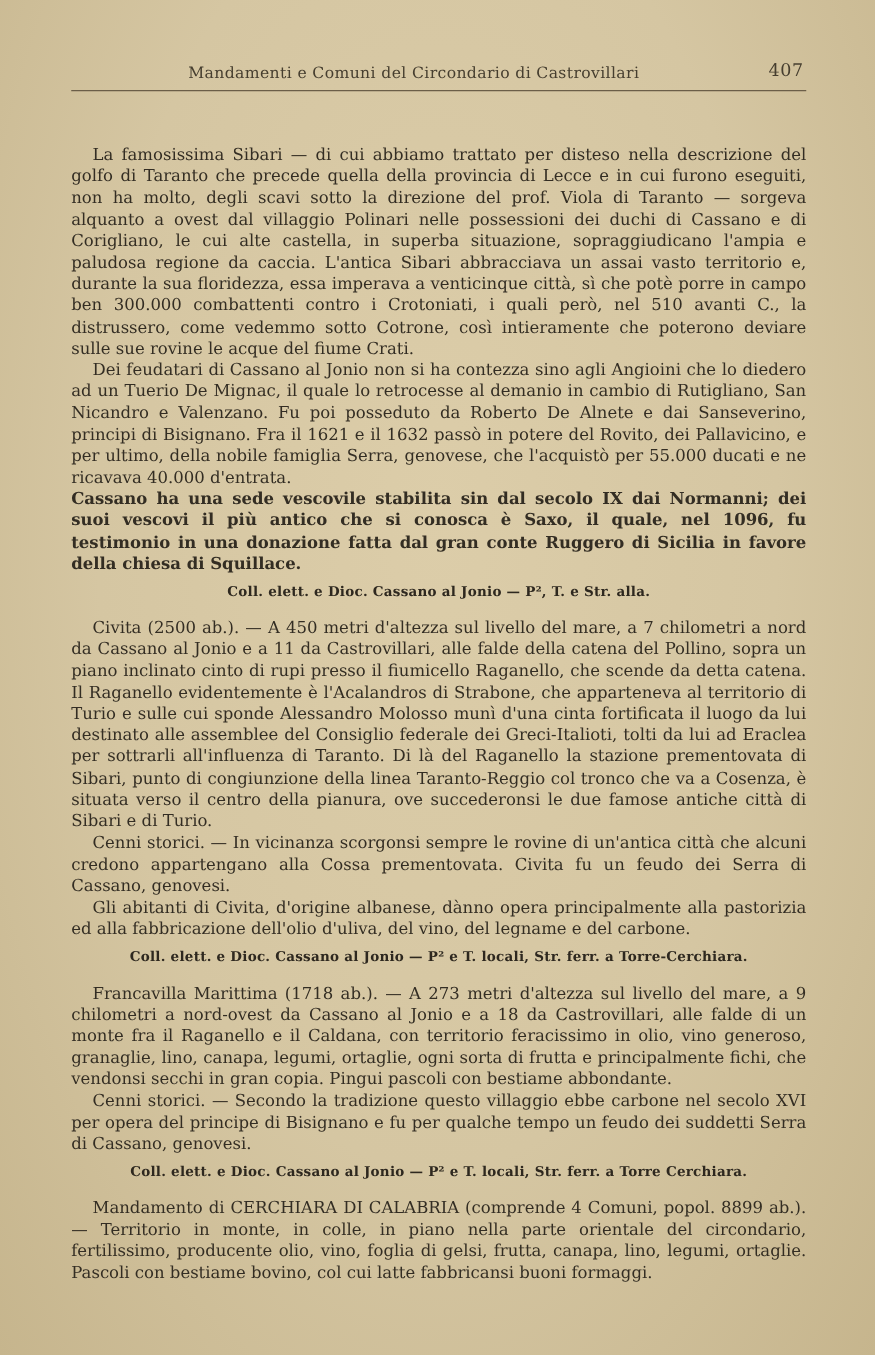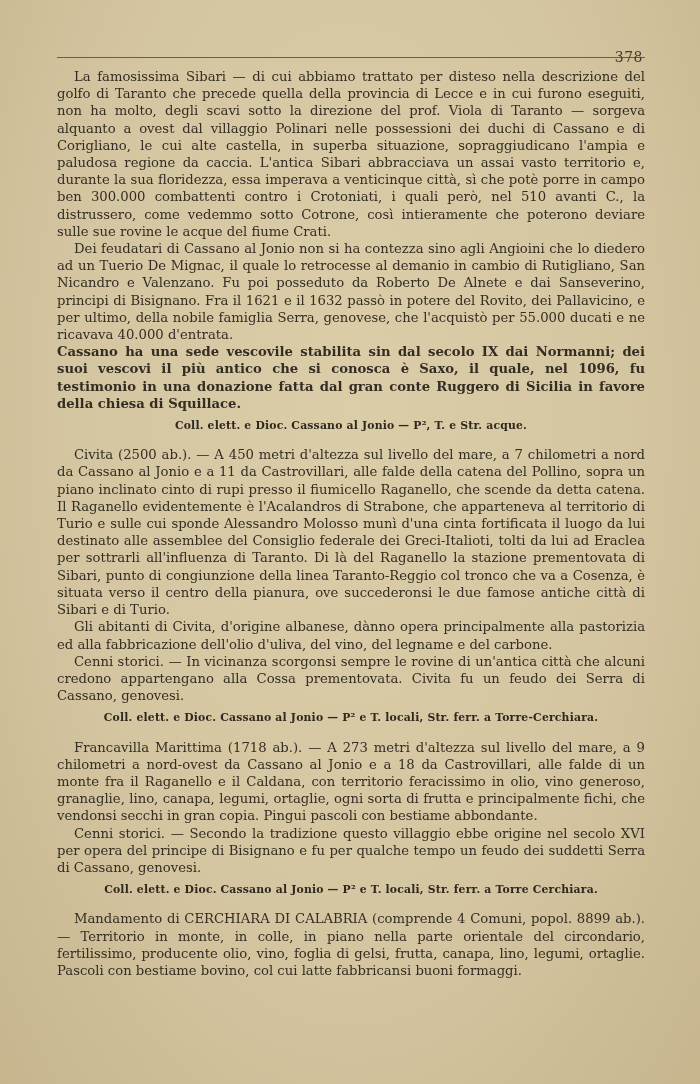--- a/index.html
+++ b/index.html
@@ -33,21 +33,21 @@
     padding-right: 40px;
   }
   .page-num {
     position: absolute;
     right: 2px;
     top: -1px;
     font-size: 14px;
     letter-spacing: 0.5px;
   }
   .text-block {
-    margin-top: 10px;
+    margin-top: 43px;
     font-size: 13.2px;
     line-height: 17.2px;
   }
   .para {
     text-align: justify;
     text-indent: 17px;
   }
   .para.noindent { text-indent: 0; font-weight: bold; }
   .caption {
     text-align: center;
@@ -58,29 +58,30 @@
     color: #2e281f;
   }
   .bold { font-weight: normal; }
   .italic { }
 </style>
 </head>
 <body>
 
 <div class="page">
   <header class="running-head">
-    <span class="page-num">378</span>
+    <span class="head-title">Mandamenti e Comuni del Circondario di Castrovillari</span>
+    <span class="page-num">407</span>
   </header>
   <main class="text-block">
       <p class="para"><span>La famosissima Sibari — di cui abbiamo trattato per disteso nella descrizione del golfo di Taranto che precede quella della provincia di Lecce e in cui furono eseguiti, non ha molto, degli scavi sotto la direzione del prof. Viola di Taranto — sorgeva alquanto a ovest dal villaggio Polinari nelle possessioni dei duchi di Cassano e di Corigliano, le cui alte castella, in superba situazione, sopraggiudicano l'ampia e paludosa regione da caccia. L'antica Sibari abbracciava un assai vasto territorio e, durante la sua floridezza, essa imperava a venticinque città, sì che potè porre in campo ben 300.000 combattenti contro i Crotoniati, i quali però, nel 510 avanti C., la distrussero, come vedemmo sotto Cotrone, così intieramente che poterono deviare sulle sue rovine le acque del fiume Crati.</span></p>
       <p class="para"><span>Dei feudatari di Cassano al Jonio non si ha contezza sino agli Angioini che lo diedero ad un Tuerio De Mignac, il quale lo retrocesse al demanio in cambio di Rutigliano, San Nicandro e Valenzano. Fu poi posseduto da Roberto De Alnete e dai Sanseverino, principi di Bisignano. Fra il 1621 e il 1632 passò in potere del Rovito, dei Pallavicino, e per ultimo, della nobile famiglia Serra, genovese, che l'acquistò per 55.000 ducati e ne ricavava 40.000 d'entrata.</span></p>
       <p class="para noindent"><span>Cassano ha una sede vescovile stabilita sin dal secolo IX dai Normanni; dei suoi vescovi il più antico che si conosca è Saxo, il quale, nel 1096, fu testimonio in una donazione fatta dal gran conte Ruggero di Sicilia in favore della chiesa di Squillace.</span></p>
-      <p class="caption"><span>Coll. elett. e Dioc. Cassano al Jonio — P², T. e Str. acque.</span></p>
+      <p class="caption"><span>Coll. elett. e Dioc. Cassano al Jonio — P², T. e Str. alla.</span></p>
       <p class="para"><span class="bold">Civita</span><span> (2500 ab.). — A 450 metri d'altezza sul livello del mare, a 7 chilometri a nord da Cassano al Jonio e a 11 da Castrovillari, alle falde della catena del Pollino, sopra un piano inclinato cinto di rupi presso il fiumicello Raganello, che scende da detta catena. Il Raganello evidentemente è l'</span><span class="italic">Acalandros</span><span> di Strabone, che apparteneva al territorio di Turio e sulle cui sponde Alessandro Molosso munì d'una cinta fortificata il luogo da lui destinato alle assemblee del Consiglio federale dei Greci-Italioti, tolti da lui ad Eraclea per sottrarli all'influenza di Taranto. Di là del Raganello la stazione prementovata di Sibari, punto di congiunzione della linea Taranto-Reggio col tronco che va a Cosenza, è situata verso il centro della pianura, ove succederonsi le due famose antiche città di Sibari e di Turio.</span></p>
+      <p class="para"><span class="italic">Cenni storici.</span><span> — In vicinanza scorgonsi sempre le rovine di un'antica città che alcuni credono appartengano alla Cossa prementovata. Civita fu un feudo dei Serra di Cassano, genovesi.</span></p>
       <p class="para"><span>Gli abitanti di Civita, d'origine albanese, dànno opera principalmente alla pastorizia ed alla fabbricazione dell'olio d'uliva, del vino, del legname e del carbone.</span></p>
-      <p class="para"><span class="italic">Cenni storici.</span><span> — In vicinanza scorgonsi sempre le rovine di un'antica città che alcuni credono appartengano alla Cossa prementovata. Civita fu un feudo dei Serra di Cassano, genovesi.</span></p>
       <p class="caption"><span>Coll. elett. e Dioc. Cassano al Jonio — P² e T. locali, Str. ferr. a Torre-Cerchiara.</span></p>
       <p class="para"><span class="bold">Francavilla Marittima</span><span> (1718 ab.). — A 273 metri d'altezza sul livello del mare, a 9 chilometri a nord-ovest da Cassano al Jonio e a 18 da Castrovillari, alle falde di un monte fra il Raganello e il Caldana, con territorio feracissimo in olio, vino generoso, granaglie, lino, canapa, legumi, ortaglie, ogni sorta di frutta e principalmente fichi, che vendonsi secchi in gran copia. Pingui pascoli con bestiame abbondante.</span></p>
-      <p class="para"><span class="italic">Cenni storici.</span><span> — Secondo la tradizione questo villaggio ebbe origine nel secolo XVI per opera del principe di Bisignano e fu per qualche tempo un feudo dei suddetti Serra di Cassano, genovesi.</span></p>
+      <p class="para"><span class="italic">Cenni storici.</span><span> — Secondo la tradizione questo villaggio ebbe carbone nel secolo XVI per opera del principe di Bisignano e fu per qualche tempo un feudo dei suddetti Serra di Cassano, genovesi.</span></p>
       <p class="caption"><span>Coll. elett. e Dioc. Cassano al Jonio — P² e T. locali, Str. ferr. a Torre Cerchiara.</span></p>
       <p class="para"><span class="bold">Mandamento di CERCHIARA DI CALABRIA (comprende 4 Comuni, popol. 8899 ab.).</span><span> — Territorio in monte, in colle, in piano nella parte orientale del circondario, fertilissimo, producente olio, vino, foglia di gelsi, frutta, canapa, lino, legumi, ortaglie. Pascoli con bestiame bovino, col cui latte fabbricansi buoni formaggi.</span></p>
     </main>
 </div>
 
 </body></html>

